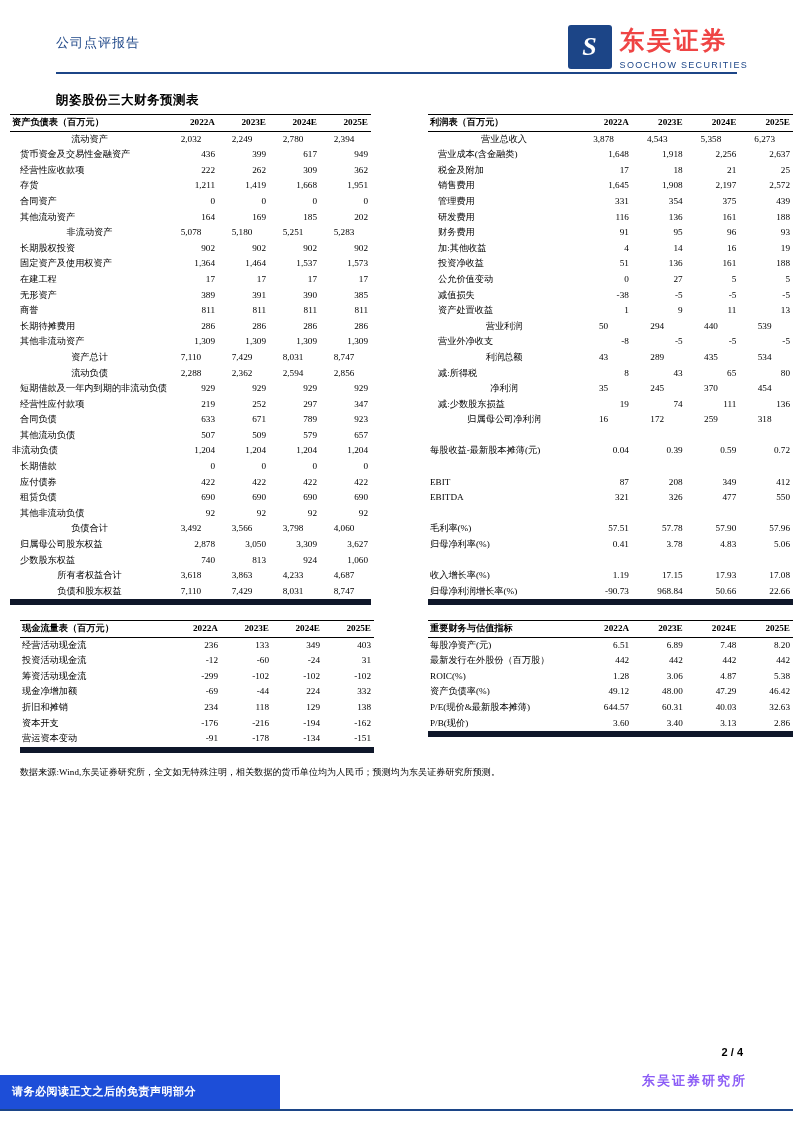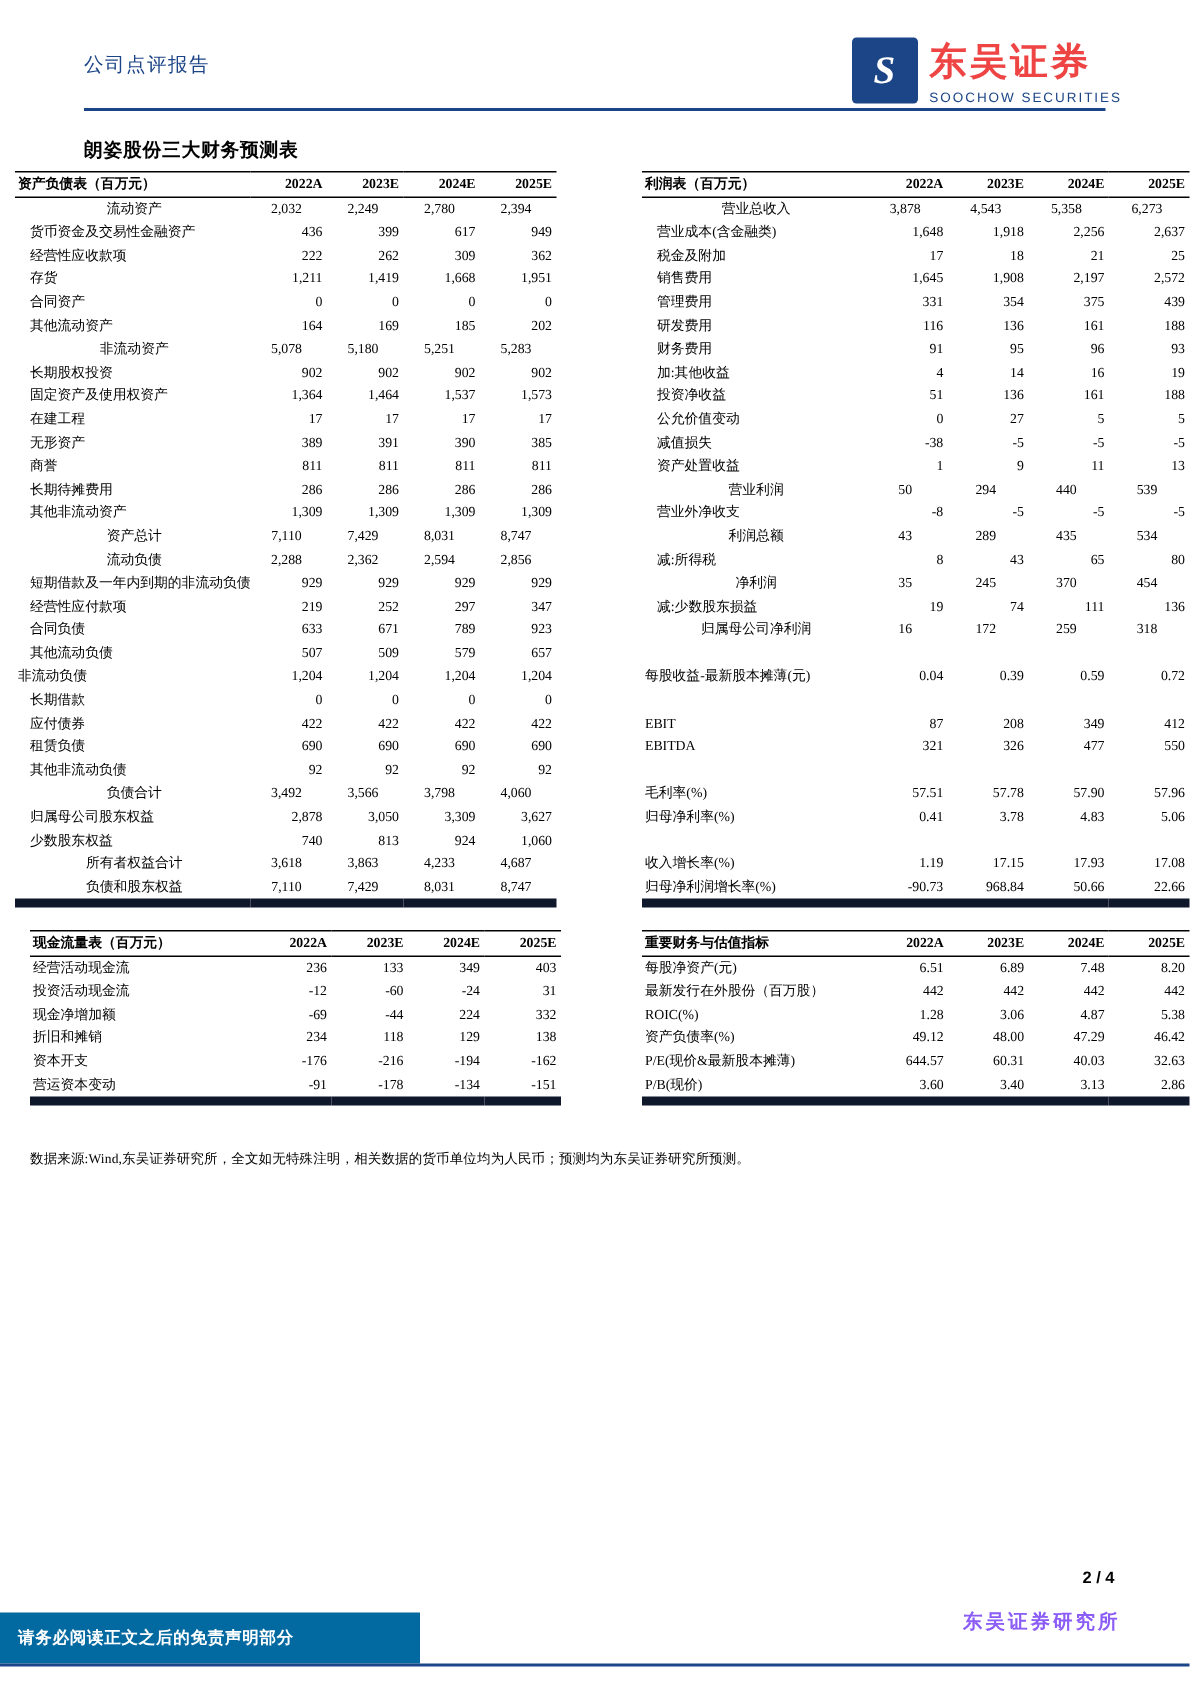--- a/index.html
+++ b/index.html
@@ -34,21 +34,21 @@
   .indent1 .lbl{padding-left:10px;}
   .botline td{border-bottom:6px solid #0f172a;}
 
   
   .colL{width:148px;}
   .colN{width:48px;}
 
   .note{position:absolute;left:20px;top:766px;font-size:9px;letter-spacing:.1px;}
 
   
-  .foot-bar{position:absolute;left:0;top:1075px;width:280px;height:34px;background:#0369a1;}
+  .foot-bar{position:absolute;left:0;top:1075px;width:280px;height:34px;background:#1d4ed8;}
   .foot-bar span{position:absolute;left:12px;top:9px;color:#fff;font-size:11px;font-weight:bold;letter-spacing:.5px;}
   .foot-rule{position:absolute;left:0;top:1109px;width:793px;height:2px;background:#1c4587;}
   .foot-page{position:absolute;right:50px;top:1046px;font-size:11px;font-weight:bold;font-family:"Liberation Sans",sans-serif;}
   .foot-logo{position:absolute;right:46px;top:1072px;font-size:13px;color:#8b5cf6;font-weight:bold;letter-spacing:2px;font-family:"Liberation Sans",sans-serif;}
 </style>
 </head>
 <body>
 
 <div class="page">
 
@@ -529,20 +529,27 @@
           <td class="num">403</td>
         </tr>
         <tr class="">
           <td class="lbl">投资活动现金流</td>
           <td class="num">-12</td>
           <td class="num">-60</td>
           <td class="num">-24</td>
           <td class="num">31</td>
         </tr>
         <tr class="">
+          <td class="lbl">筹资活动现金流</td>
+          <td class="num">-299</td>
+          <td class="num">-102</td>
+          <td class="num">-102</td>
+          <td class="num">-102</td>
+        </tr>
+        <tr class="">
           <td class="lbl">现金净增加额</td>
           <td class="num">-69</td>
           <td class="num">-44</td>
           <td class="num">224</td>
           <td class="num">332</td>
         </tr>
         <tr class="">
           <td class="lbl">折旧和摊销</td>
           <td class="num">234</td>
           <td class="num">118</td>

